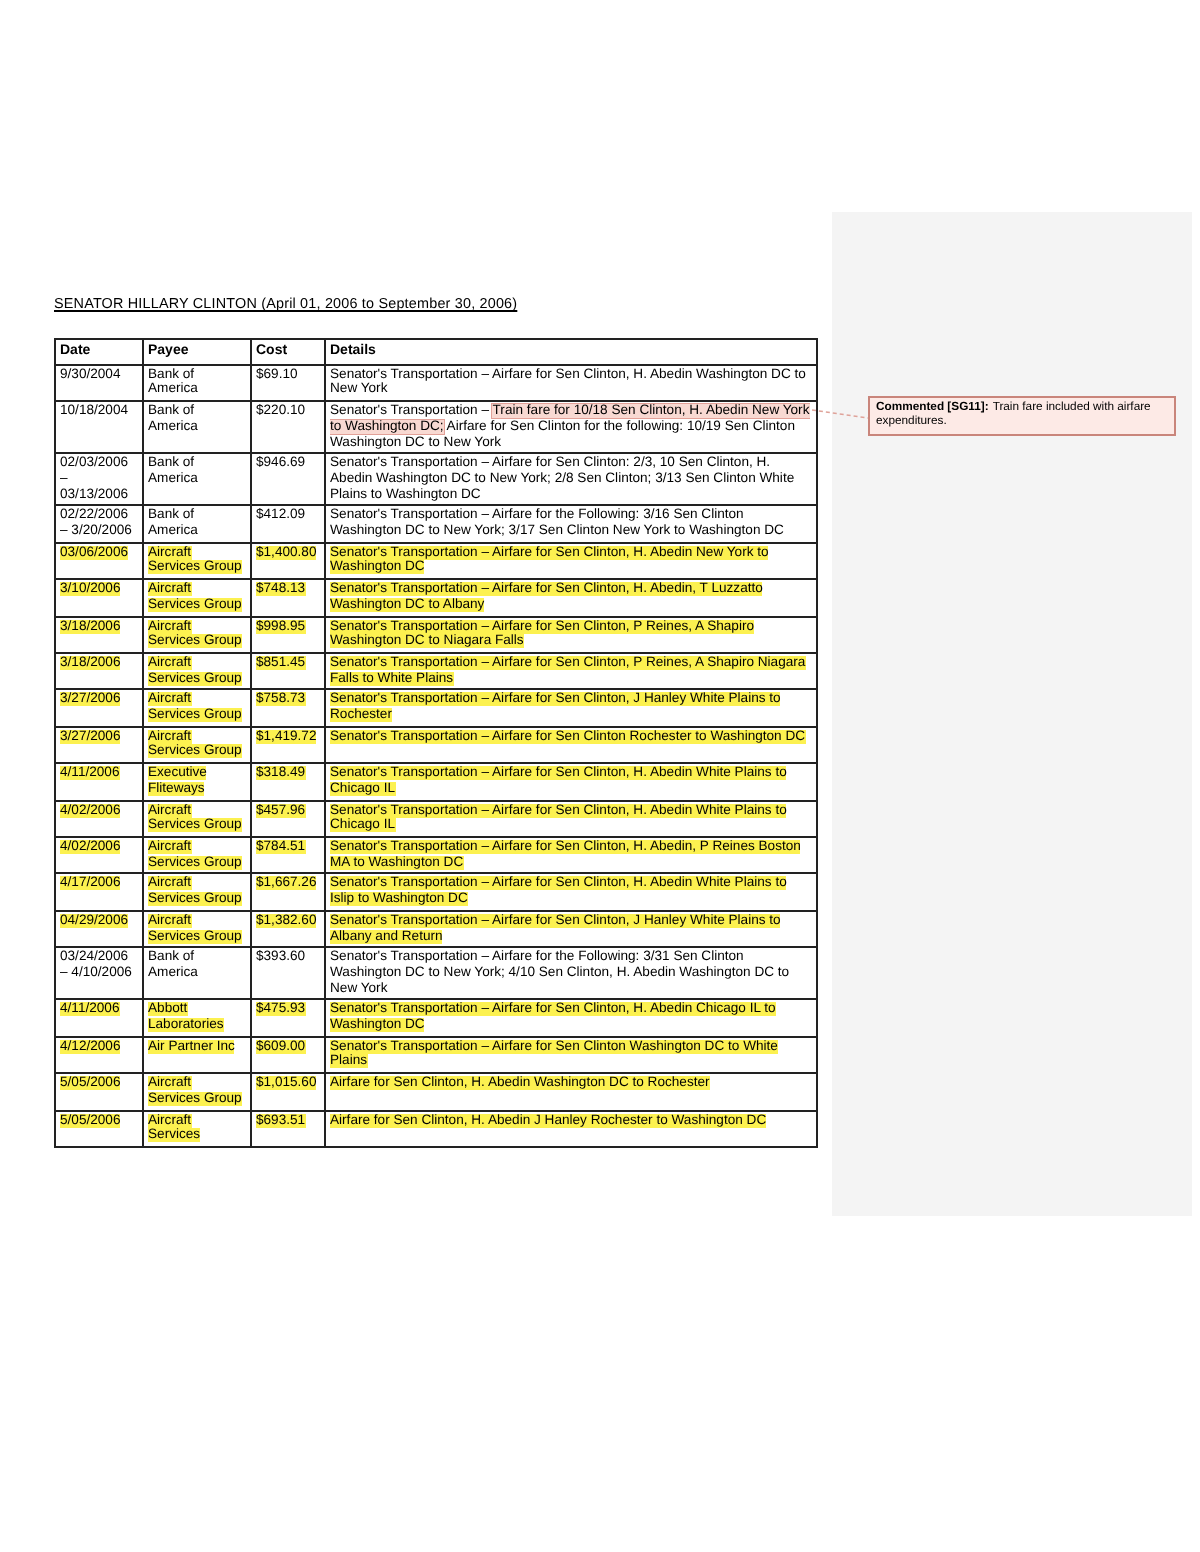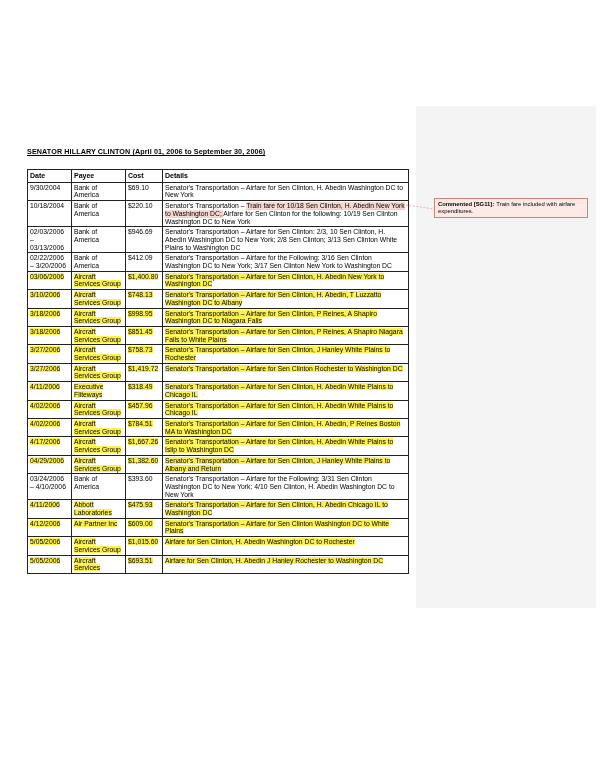--- a/index.html
+++ b/index.html
@@ -7,21 +7,21 @@
     width:600px; height:776px; background:#ffffff; position:relative;
     font-family:"Liberation Sans","DejaVu Sans",sans-serif; color:#000;
     overflow:hidden;
   }
   .markup-pane {
     position:absolute; left:416px; top:106px; width:180px; height:502px;
     background:var(--pane_bg,#f4f4f4);
   }
   .doc-title {
     position:absolute; left:27px; top:147px; width:380px;
-    font-size:7.2px; font-weight:bold; text-decoration:underline;
+    font-size:7.2px; font-weight:normal; text-decoration:underline;
     letter-spacing:0.1px; white-space:nowrap;
   }
   table.expenses {
     position:absolute; left:27px; top:169px; width:381px;
     border-collapse:collapse; table-layout:fixed;
   }
   .w-date   { width:44px; }
   .w-payee  { width:54px; }
   .w-cost   { width:37px; }
   .w-details{ width:246px; }

